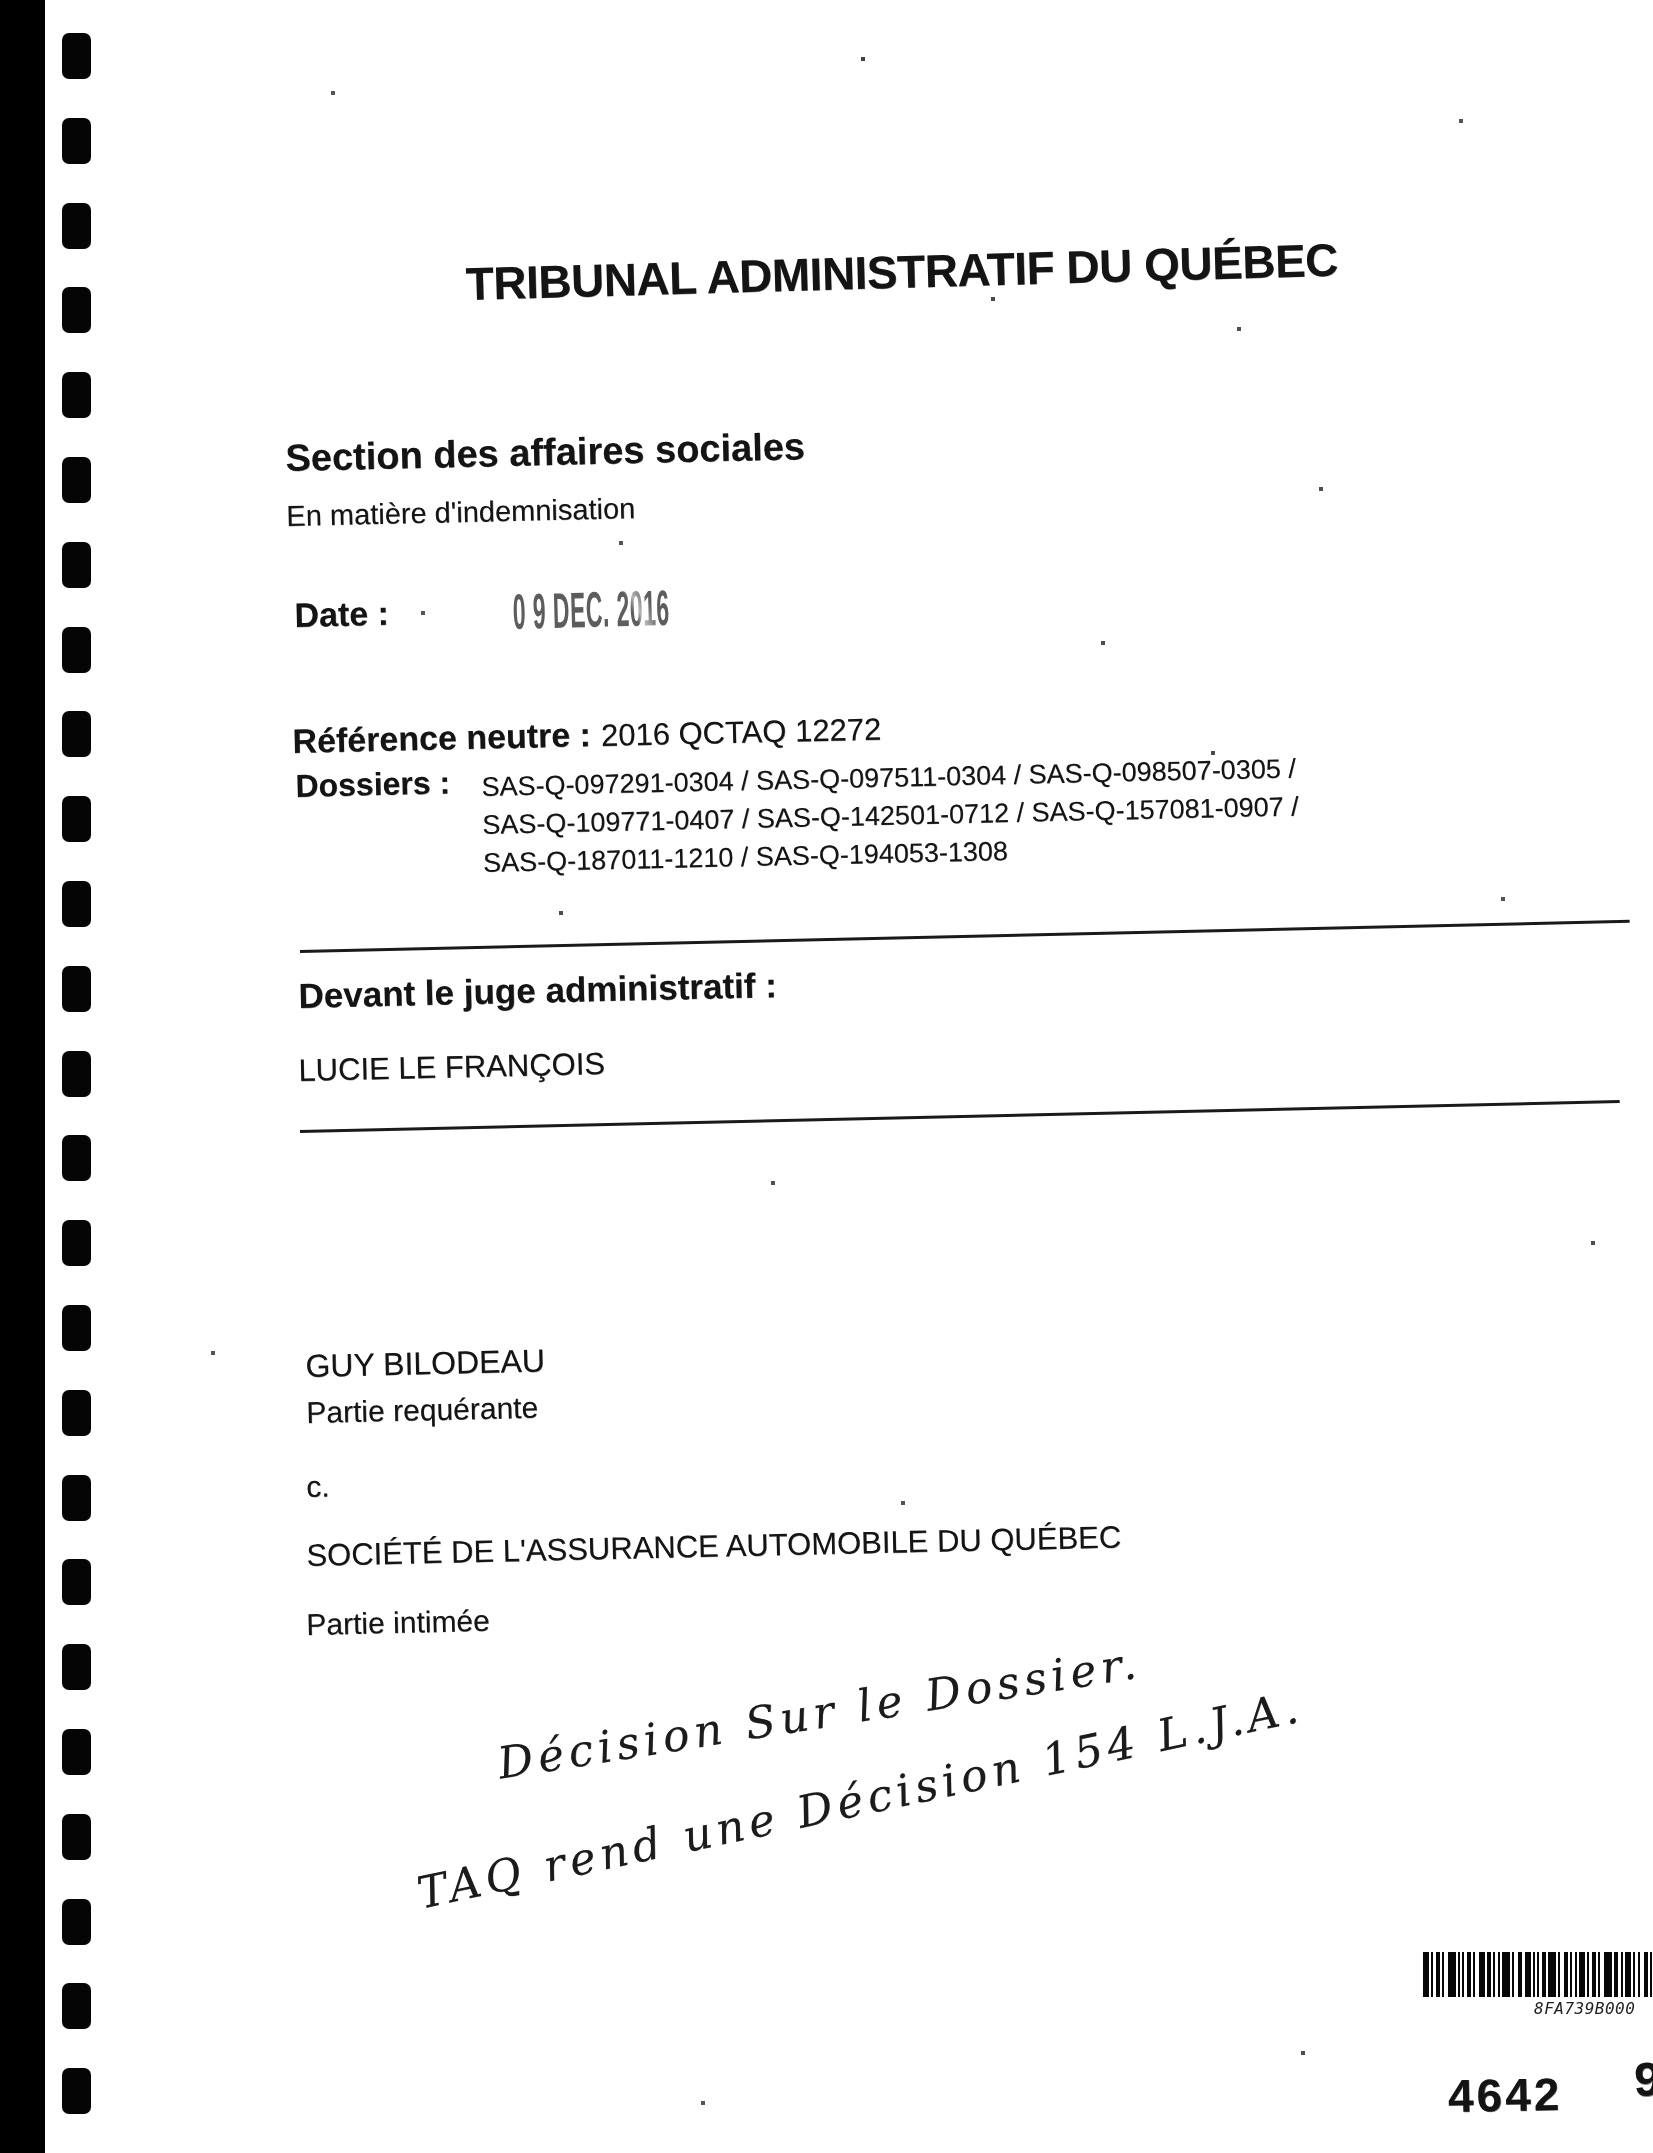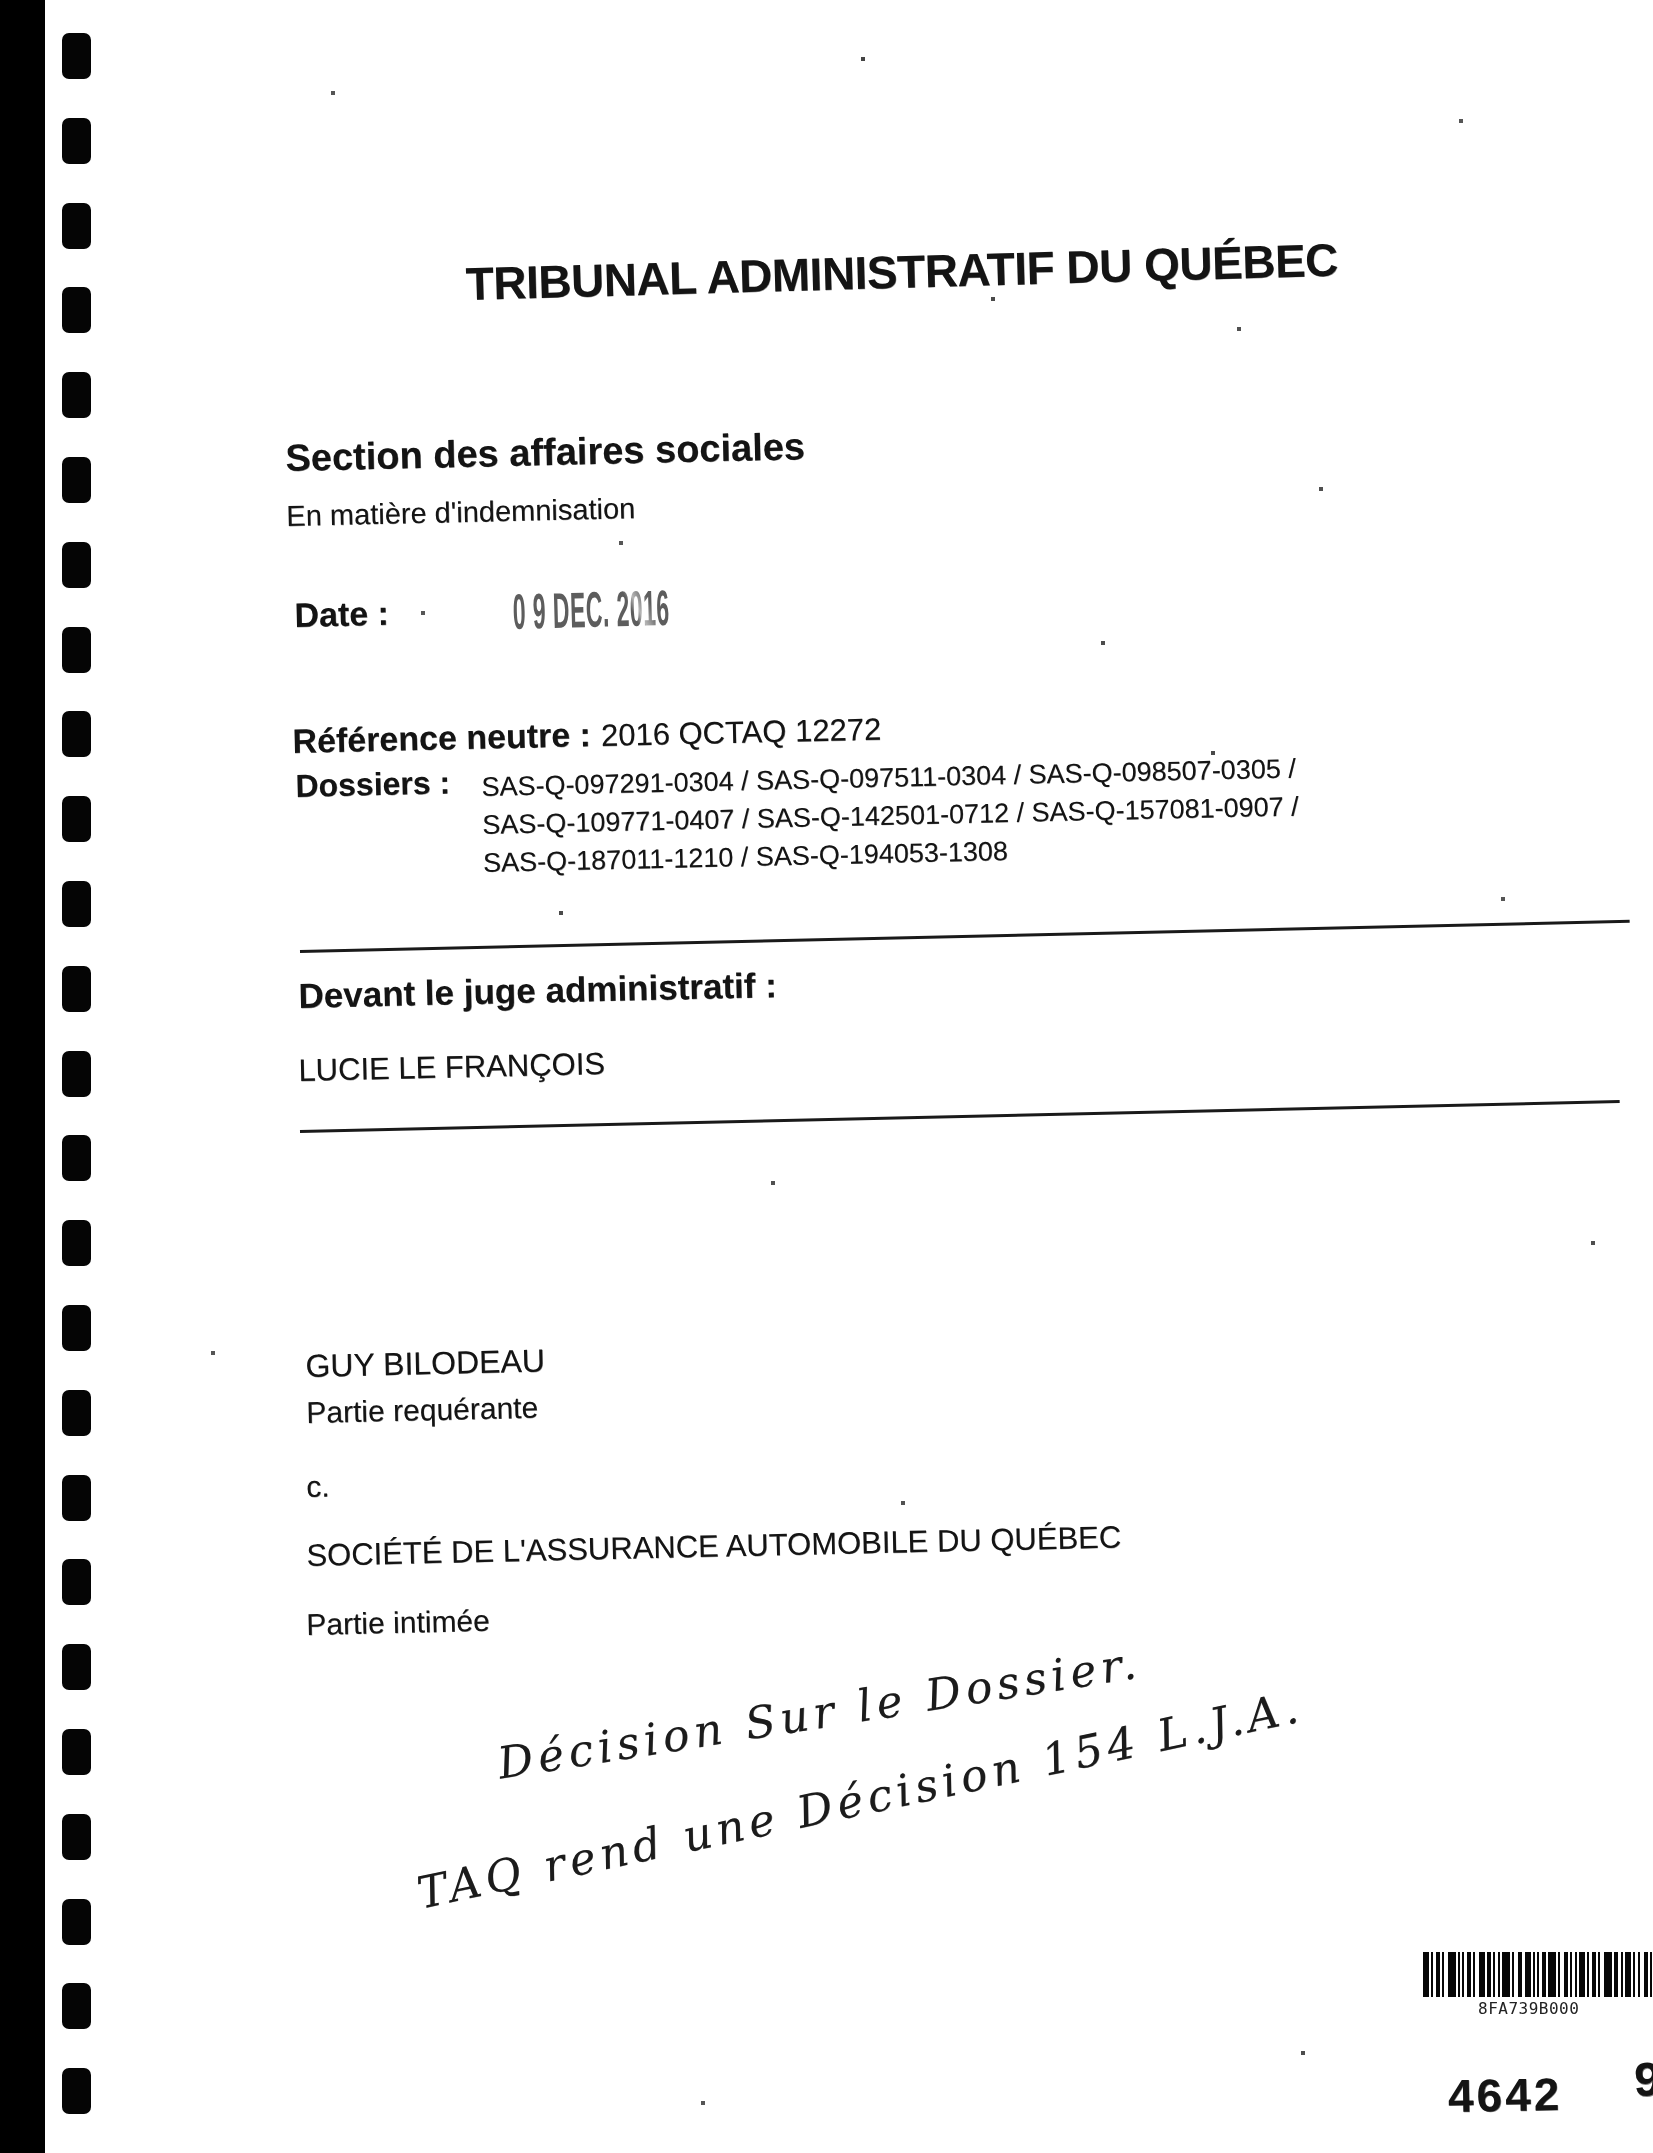--- a/index.html
+++ b/index.html
@@ -54,23 +54,23 @@
     transform-origin:0 50%;text-shadow:0.3px 0.3px 0 rgba(0,0,0,.4);
   }
   .hand1{left:498px;top:1738px;transform:rotate(-9deg);}
   .hand2{left:418px;top:1868px;transform:rotate(-12deg);}
   .barcode{
     position:absolute;left:1423px;top:1952px;width:230px;height:45px;
     overflow:hidden;display:flex;align-items:stretch;
   }
   .bar{flex:0 0 auto;background:#070707;height:100%;}
   .barcode-text{
-    position:absolute;left:1478px;top:1999px;
+    position:absolute;left:1534px;top:1999px;
     font-family:"DejaVu Sans Mono","Liberation Mono",monospace;
-    font-size:16px;letter-spacing:0.5px;color:#222;
+    font-size:16px;letter-spacing:0.5px;color:#222;font-style:italic;
   }
   .page-num{position:absolute;left:1448px;top:2068px;font-size:46px;font-weight:600;letter-spacing:3px;transform:rotate(-1deg);text-shadow:0.5px 0.5px 0 rgba(0,0,0,.5);}
   .page-num-partial{position:absolute;left:1634px;top:2052px;font-size:48px;font-weight:600;text-shadow:0.5px 0.5px 0 rgba(0,0,0,.5);}
   
   .specks{position:absolute;left:0;top:0;width:2px;height:2px;background:transparent;
     box-shadow:
       862px 58px 0 1px #444, 332px 92px 0 1px #555, 1238px 328px 0 1px #505050,
       992px 298px 0 1px #4a4a4a, 1460px 120px 0 1px #555, 1320px 488px 0 1px #4f4f4f,
       620px 542px 0 1px #565656, 1102px 642px 0 1px #4c4c4c, 560px 912px 0 1px #4a4a4a,
       1502px 898px 0 1px #555, 772px 1182px 0 1px #505050, 1592px 1242px 0 1px #4e4e4e,

